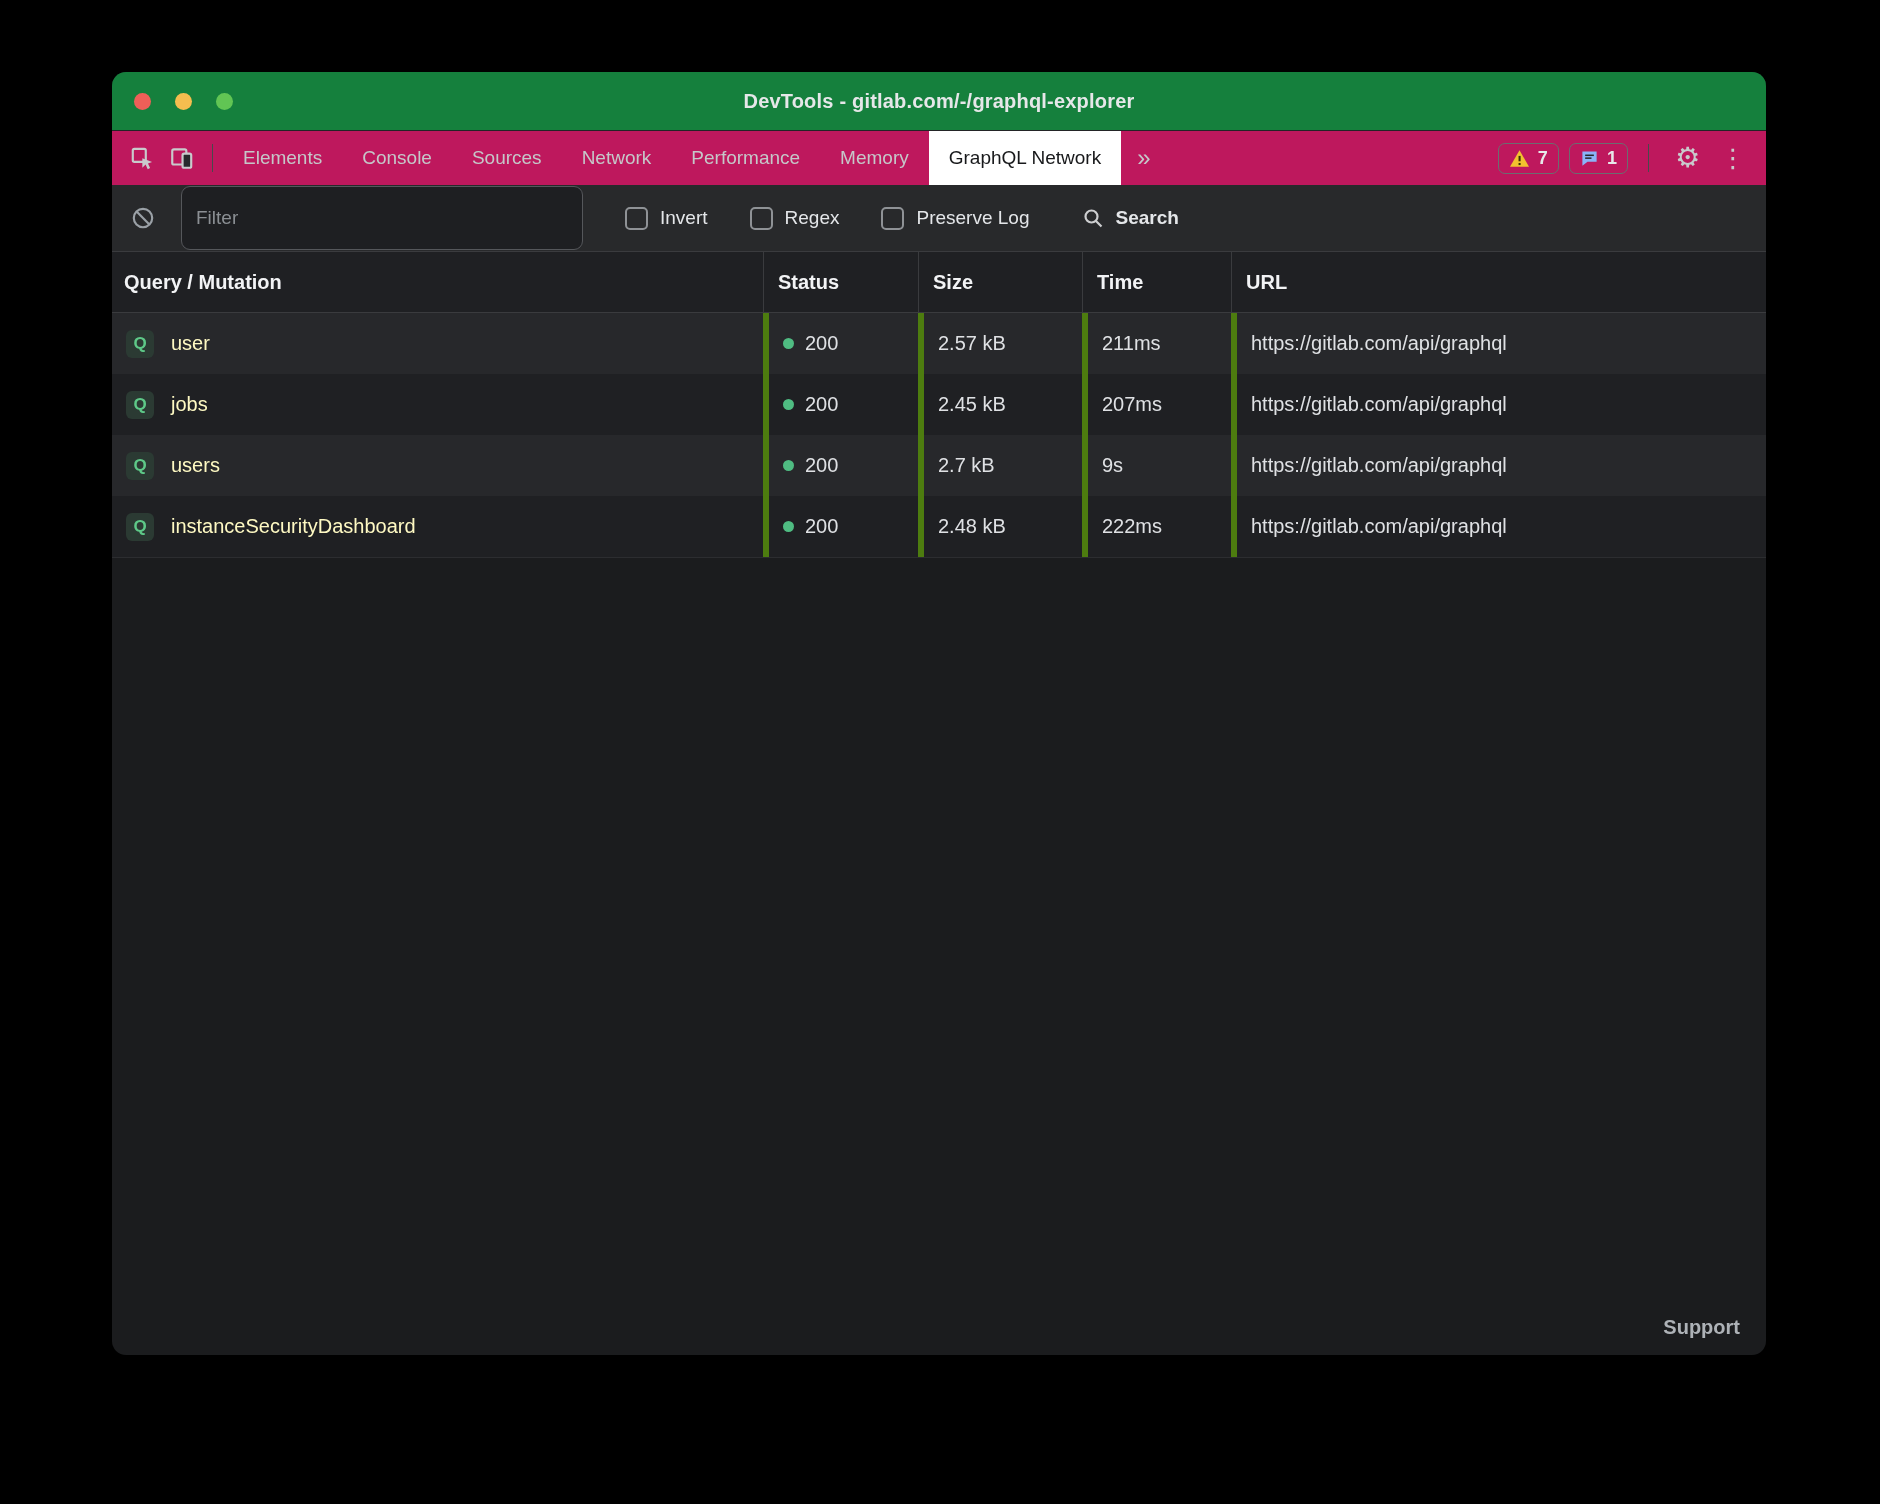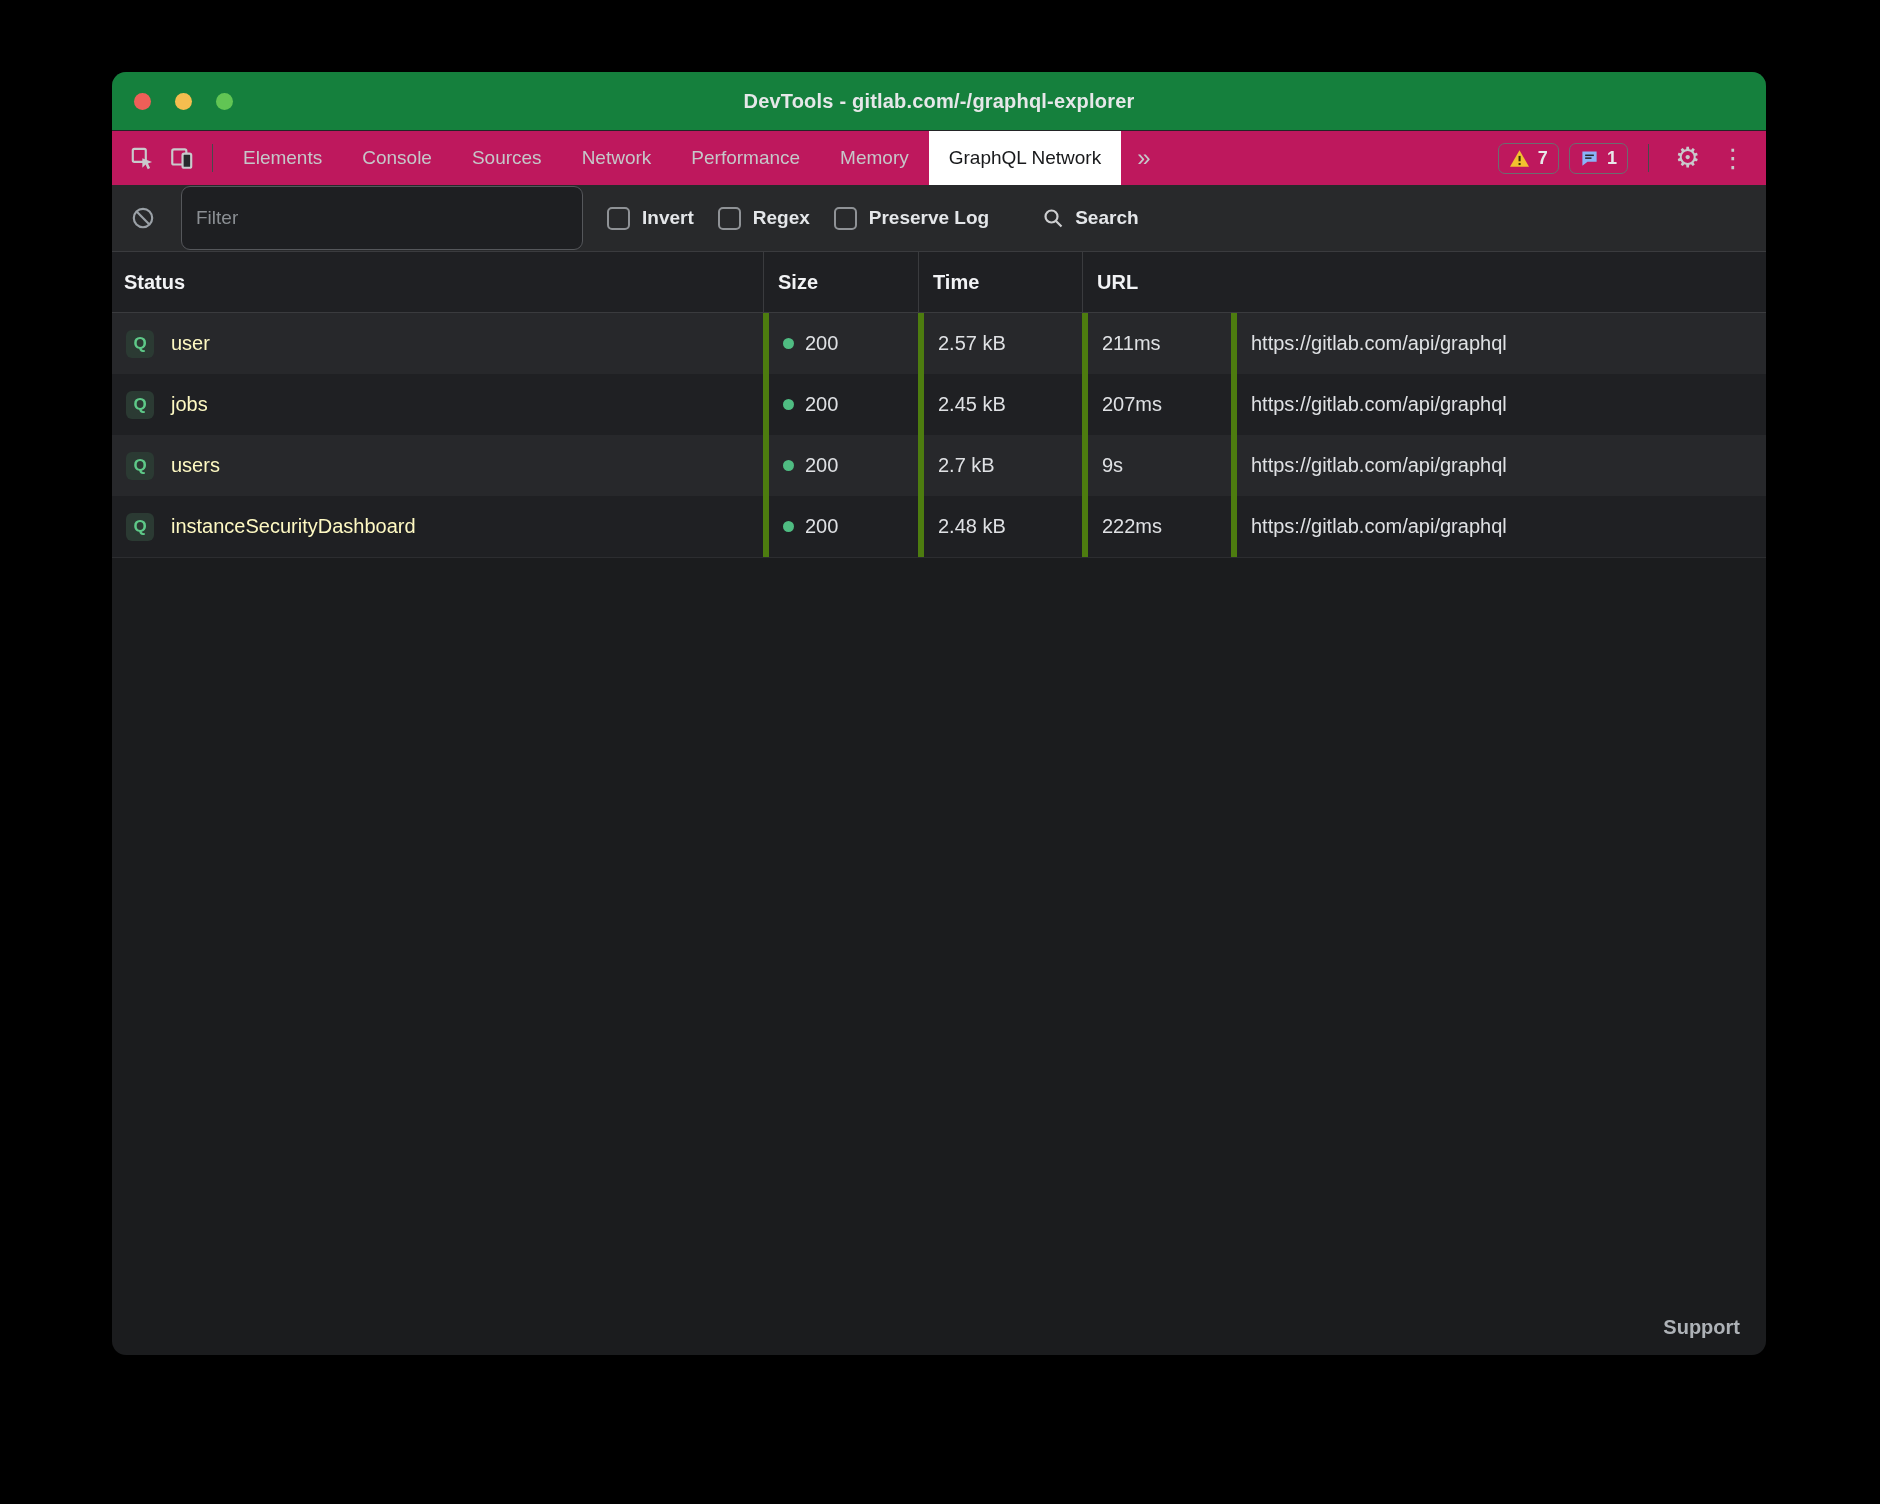--- a/index.html
+++ b/index.html
@@ -41,21 +41,21 @@
   .gear{font-size:28px;}
   .kebab{font-size:26px;padding:0 4px;}
   
   .toolbar{height:66px;background:#28292b;display:flex;align-items:center;padding:0 18px;}
   .blockbtn{background:none;border:none;padding:0;margin-right:16px;display:flex;align-items:center;cursor:pointer;}
   .filter{
     width:372px;height:38px;background:#1e1f22;border:1px solid #55575b;border-radius:9px;
     color:#e8eaed;font-size:19px;padding:12px 14px;font-family:inherit;outline:none;margin-left:9px;
   }
   .filter::placeholder{color:#8b8f94;}
-  .check{display:flex;align-items:center;gap:12px;margin-left:24px;color:#e4e6e9;font-size:19px;font-weight:700;cursor:pointer;white-space:nowrap;}
+  .check{display:flex;align-items:center;gap:12px;margin-left:42px;color:#e4e6e9;font-size:19px;font-weight:400;cursor:pointer;white-space:nowrap;}
   .box{width:19px;height:19px;border:2px solid #8f9296;border-radius:5px;flex:none;background:transparent;}
   .searchbtn{display:flex;align-items:center;gap:10px;margin-left:46px;color:#e4e6e9;font-size:19px;font-weight:600;background:none;border:none;font-family:inherit;cursor:pointer;}
   
   .tablewrap{--cols:651px 155px 164px 149px 1fr;}
   .thead{
     display:grid;grid-template-columns:var(--cols);height:60px;align-items:stretch;
     background:#1f2023;border-top:1px solid #3a3b3e;border-bottom:1px solid #3a3b3e;
     color:#f2f3f5;font-weight:700;font-size:20px;
   }
   .hcell{display:flex;align-items:center;padding-left:14px;border-left:1px solid #3a3b3e;cursor:pointer;}
@@ -175,20 +175,21 @@
       <svg width="24" height="24" viewBox="0 0 24 24">
         <circle cx="10.5" cy="10.5" r="6" fill="none" stroke="#cdced0" stroke-width="2.2"></circle>
         <line x1="15" y1="15" x2="20.5" y2="20.5" stroke="#cdced0" stroke-width="2.2"></line>
       </svg>
       <span>Search</span>
     </button>
   </div>
 
   <div class="tablewrap">
     <div class="thead">
+      <div class="hcell">Query / Mutation</div>
       <div class="hcell">Status</div>
       <div class="hcell">Size</div>
       <div class="hcell">Time</div>
       <div class="hcell">URL</div>
     </div>
     <div class="tbody" id="rows">
   <div class="trow odd">
     <div class="cell">
       <span class="qbadge">Q</span>
       <span class="qname">user</span>

